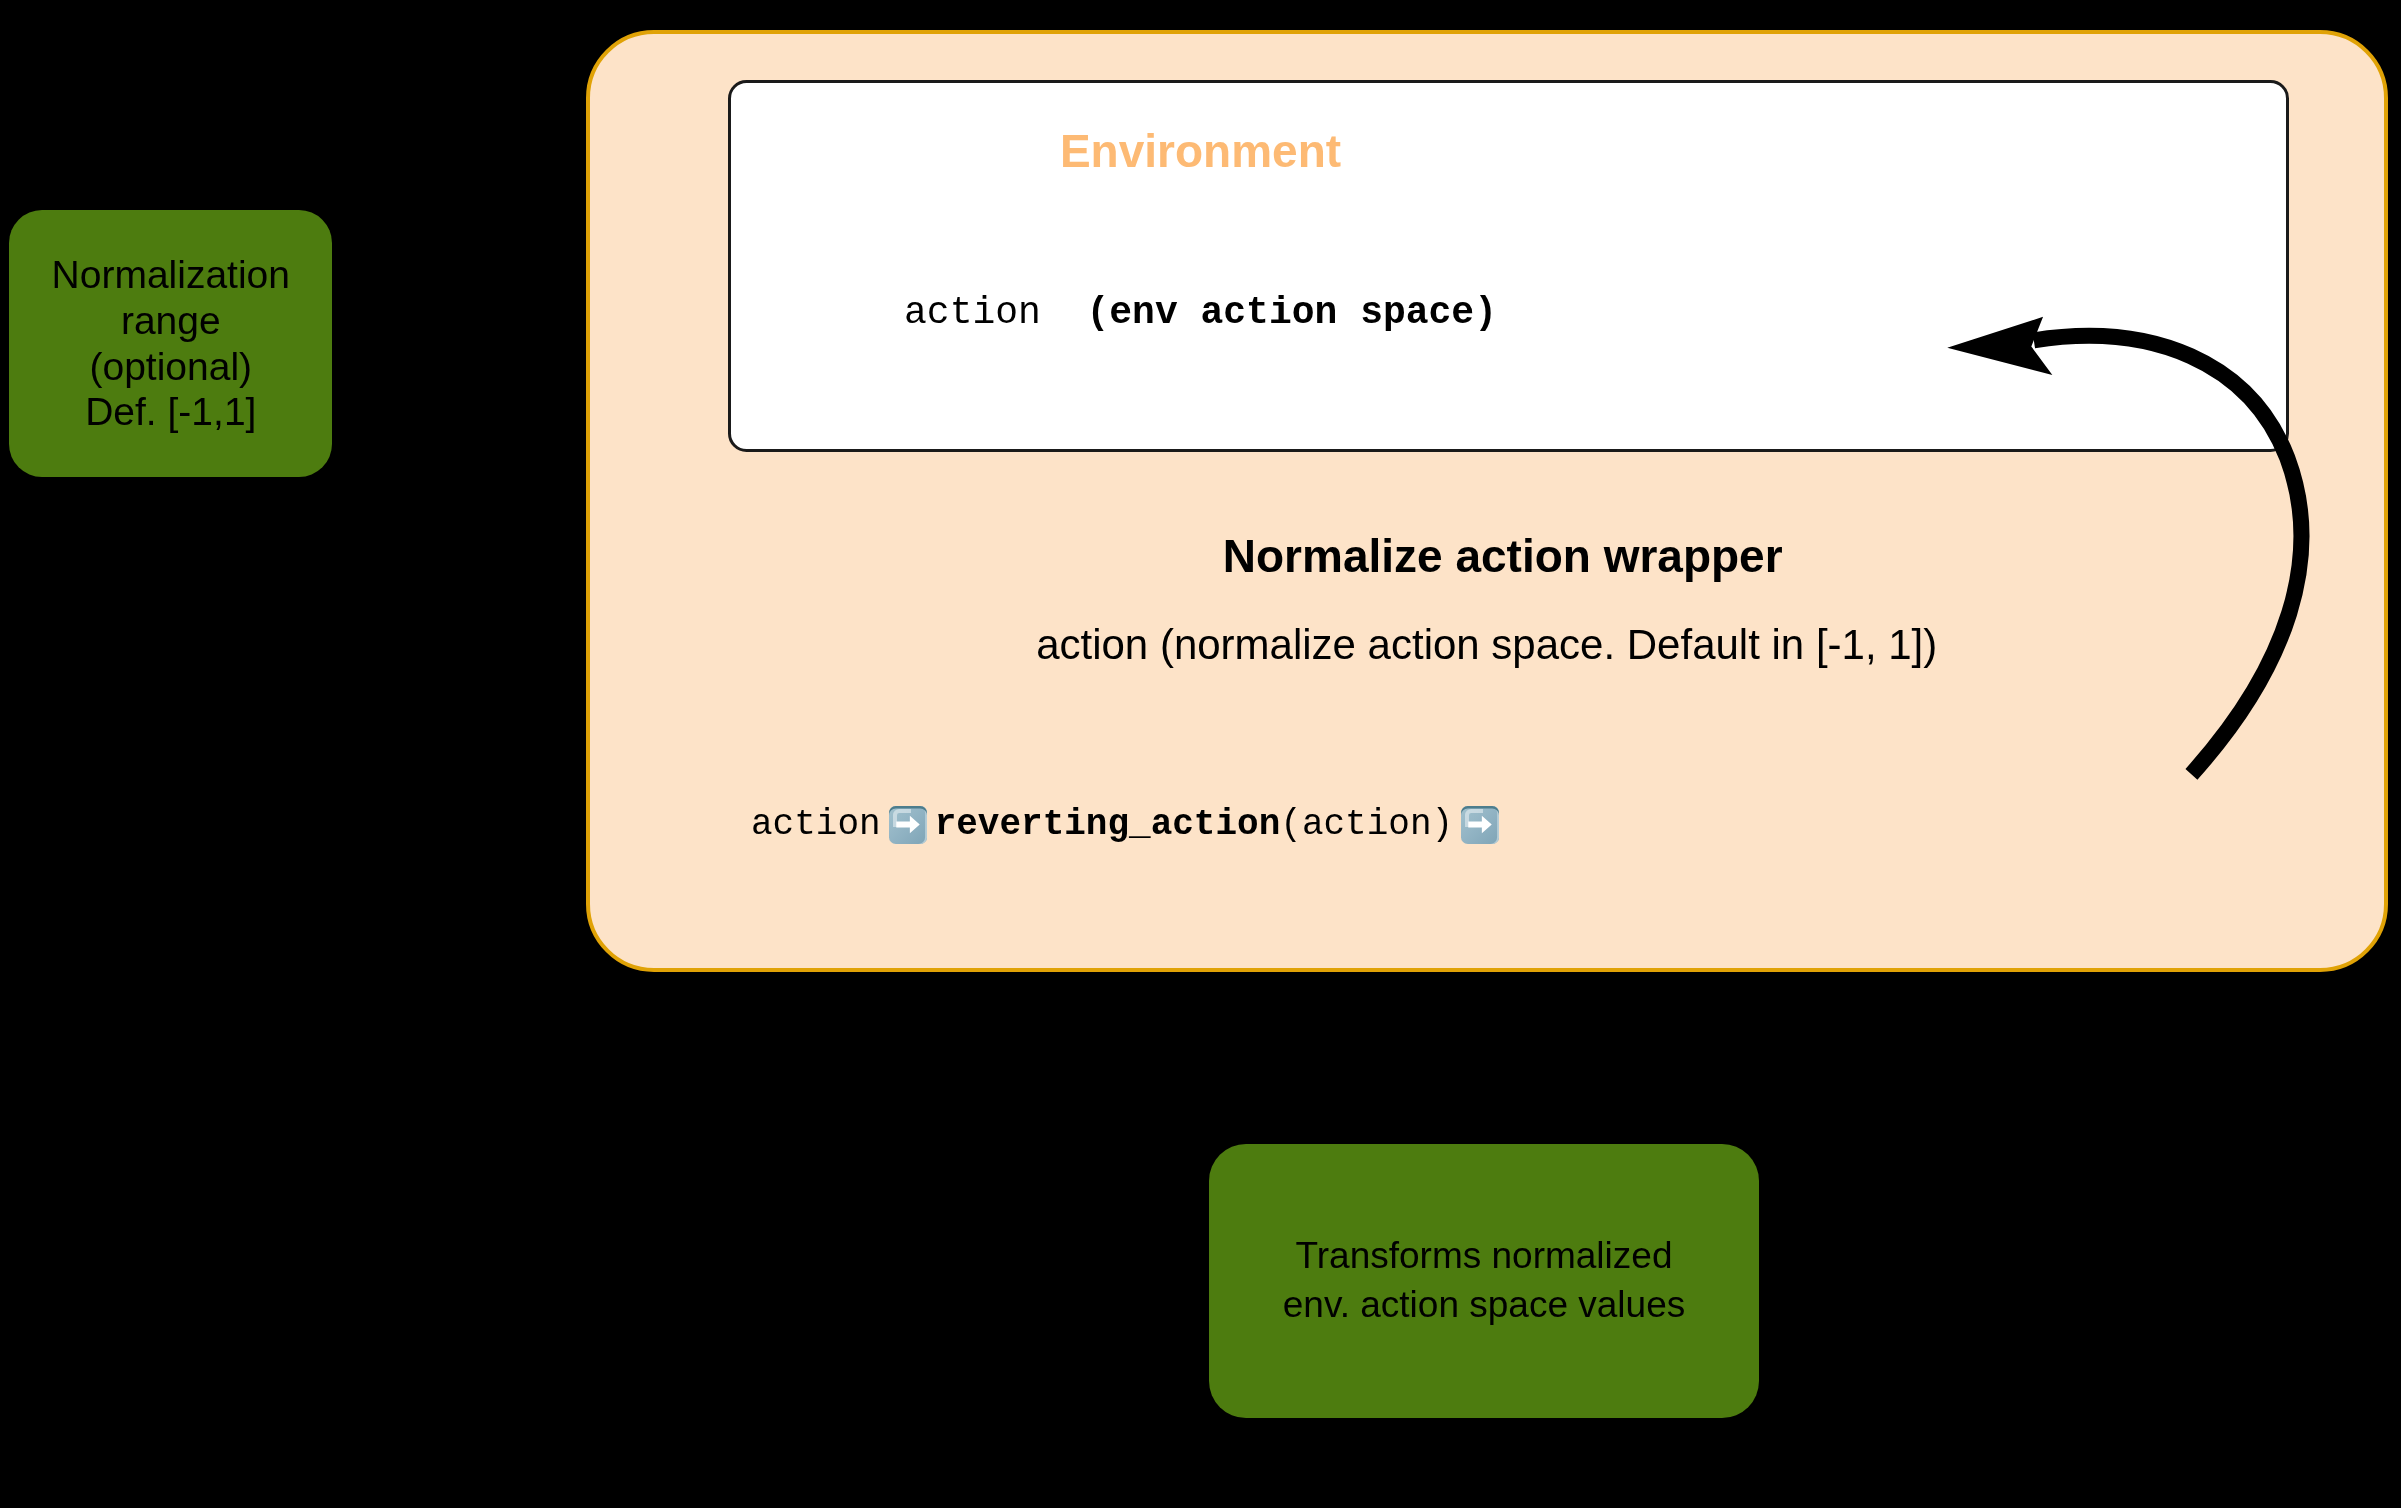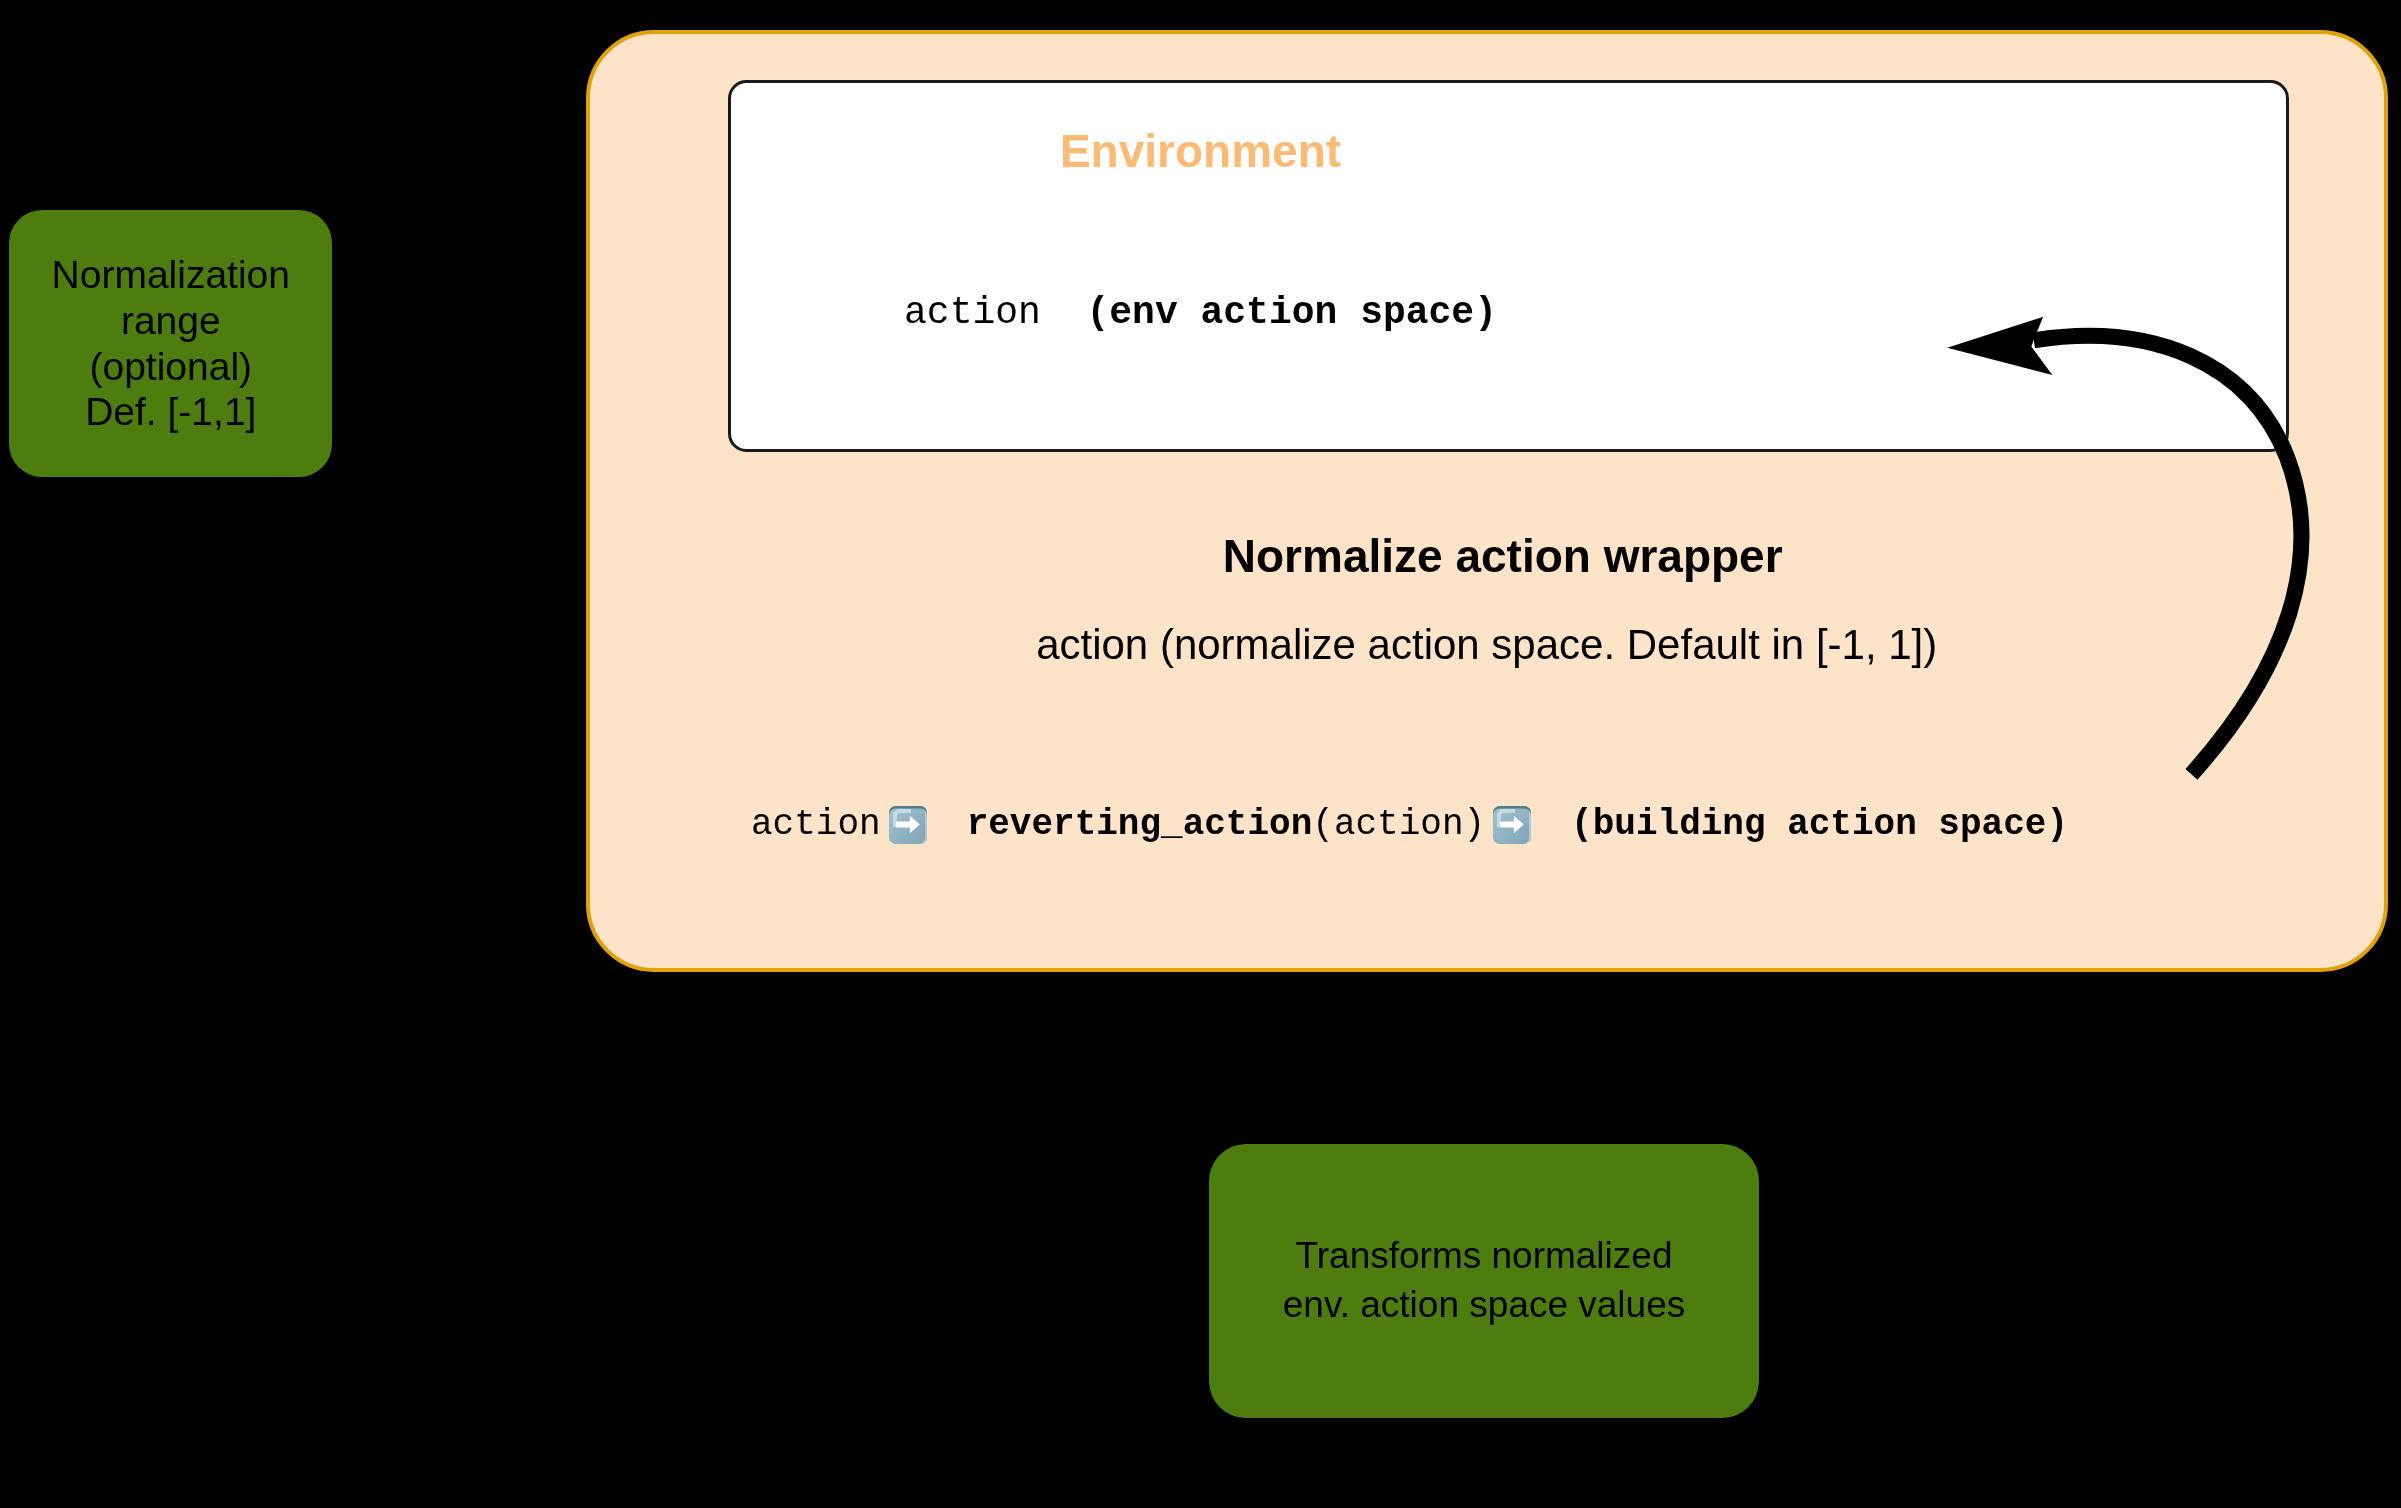--- a/index.html
+++ b/index.html
@@ -121,21 +121,21 @@
     left: 751px;
     top: 804px;
     display: flex;
     align-items: center;
     gap: 0;
     font-family: "Liberation Mono", monospace;
     font-size: 36px;
     color: #000000;
     white-space: nowrap;
   }
-  #pipeline .mono-bold { font-weight: bold; margin-left: 32px; }
+  #pipeline .mono-bold { font-weight: bold; }
 
   
   .arrow-emoji {
     display: inline-block;
     position: relative;
     width: 38px;
     height: 38px;
     border-radius: 6.8px;
     background: linear-gradient(135deg, #a3c2ce 0%, #92b4c4 48%, #7ea4b6 100%);
     box-shadow: 0 2.5px 0 0 #4d7d8d inset, -1.9px 0 0 0 #b4ccd6 inset;
@@ -227,21 +227,20 @@
     <span>(action)</span>
 
   <span class="arrow-emoji">
     <span class="glyph">
       <svg width="26" height="21" viewBox="0 0 42 34" aria-hidden="true">
         <path d="M2 12 H24 V3 L40 17 L24 31 V22 H2 Z" fill="#ffffff"></path>
       </svg>
     </span>
   </span>
 
-  <span class="mono-bold">(building action space)</span>
 </div>
 
 <svg id="curve-arrow" viewBox="0 0 3884 2440" xmlns="http://www.w3.org/2000/svg">
   <path d="M 3545 1252
            C 3700 1080, 3760 900, 3700 740
            C 3640 585, 3480 520, 3290 550" fill="none" stroke="#000000" stroke-width="26" stroke-linecap="butt"></path>
   <path d="M 3150 562 L 3305 512 L 3286 560 L 3320 606 Z" fill="#000000"></path>
 </svg>
 
 <div class="white-box" id="transform-note">

